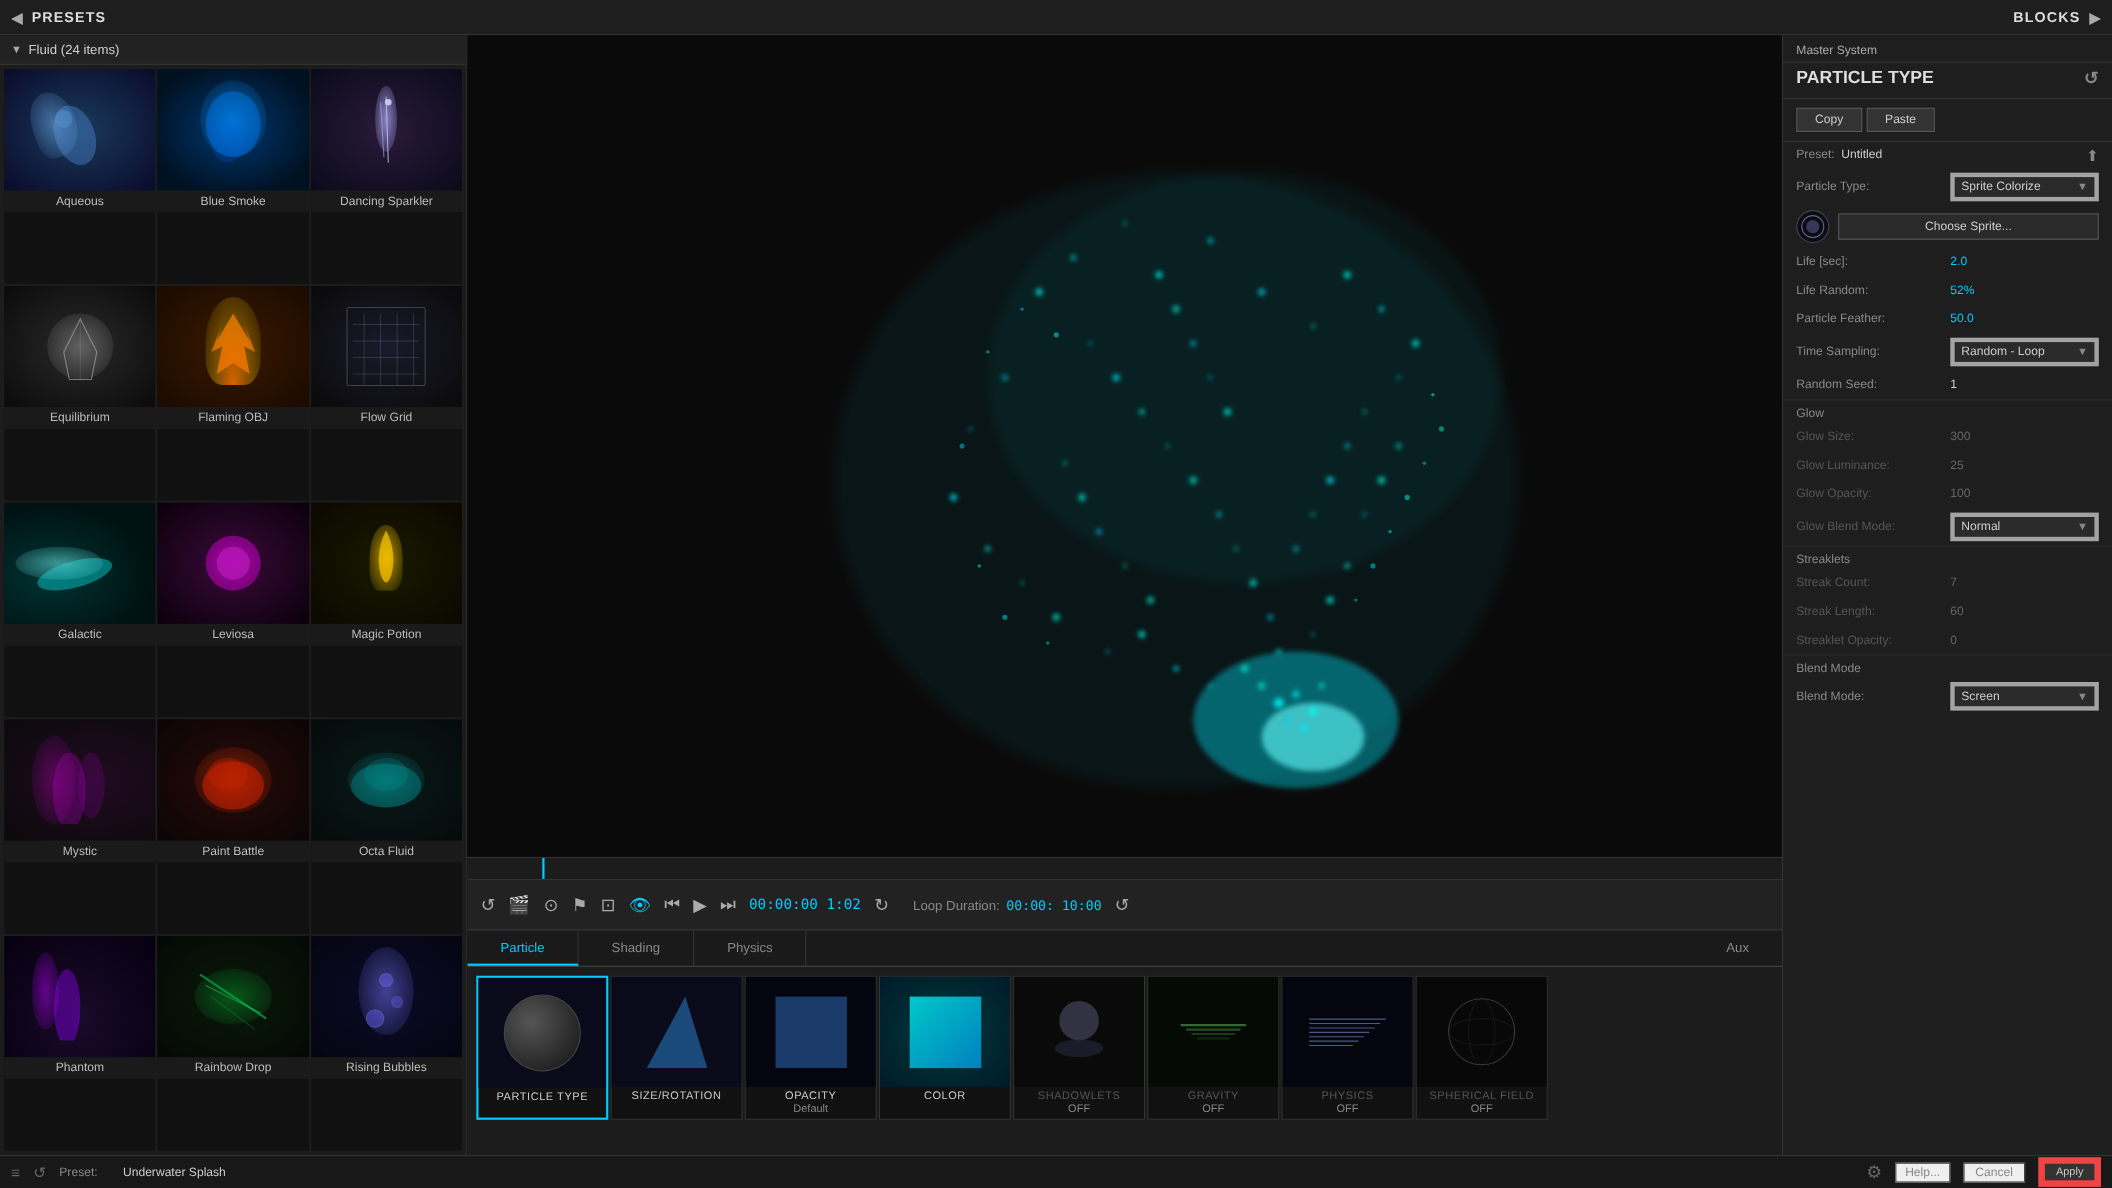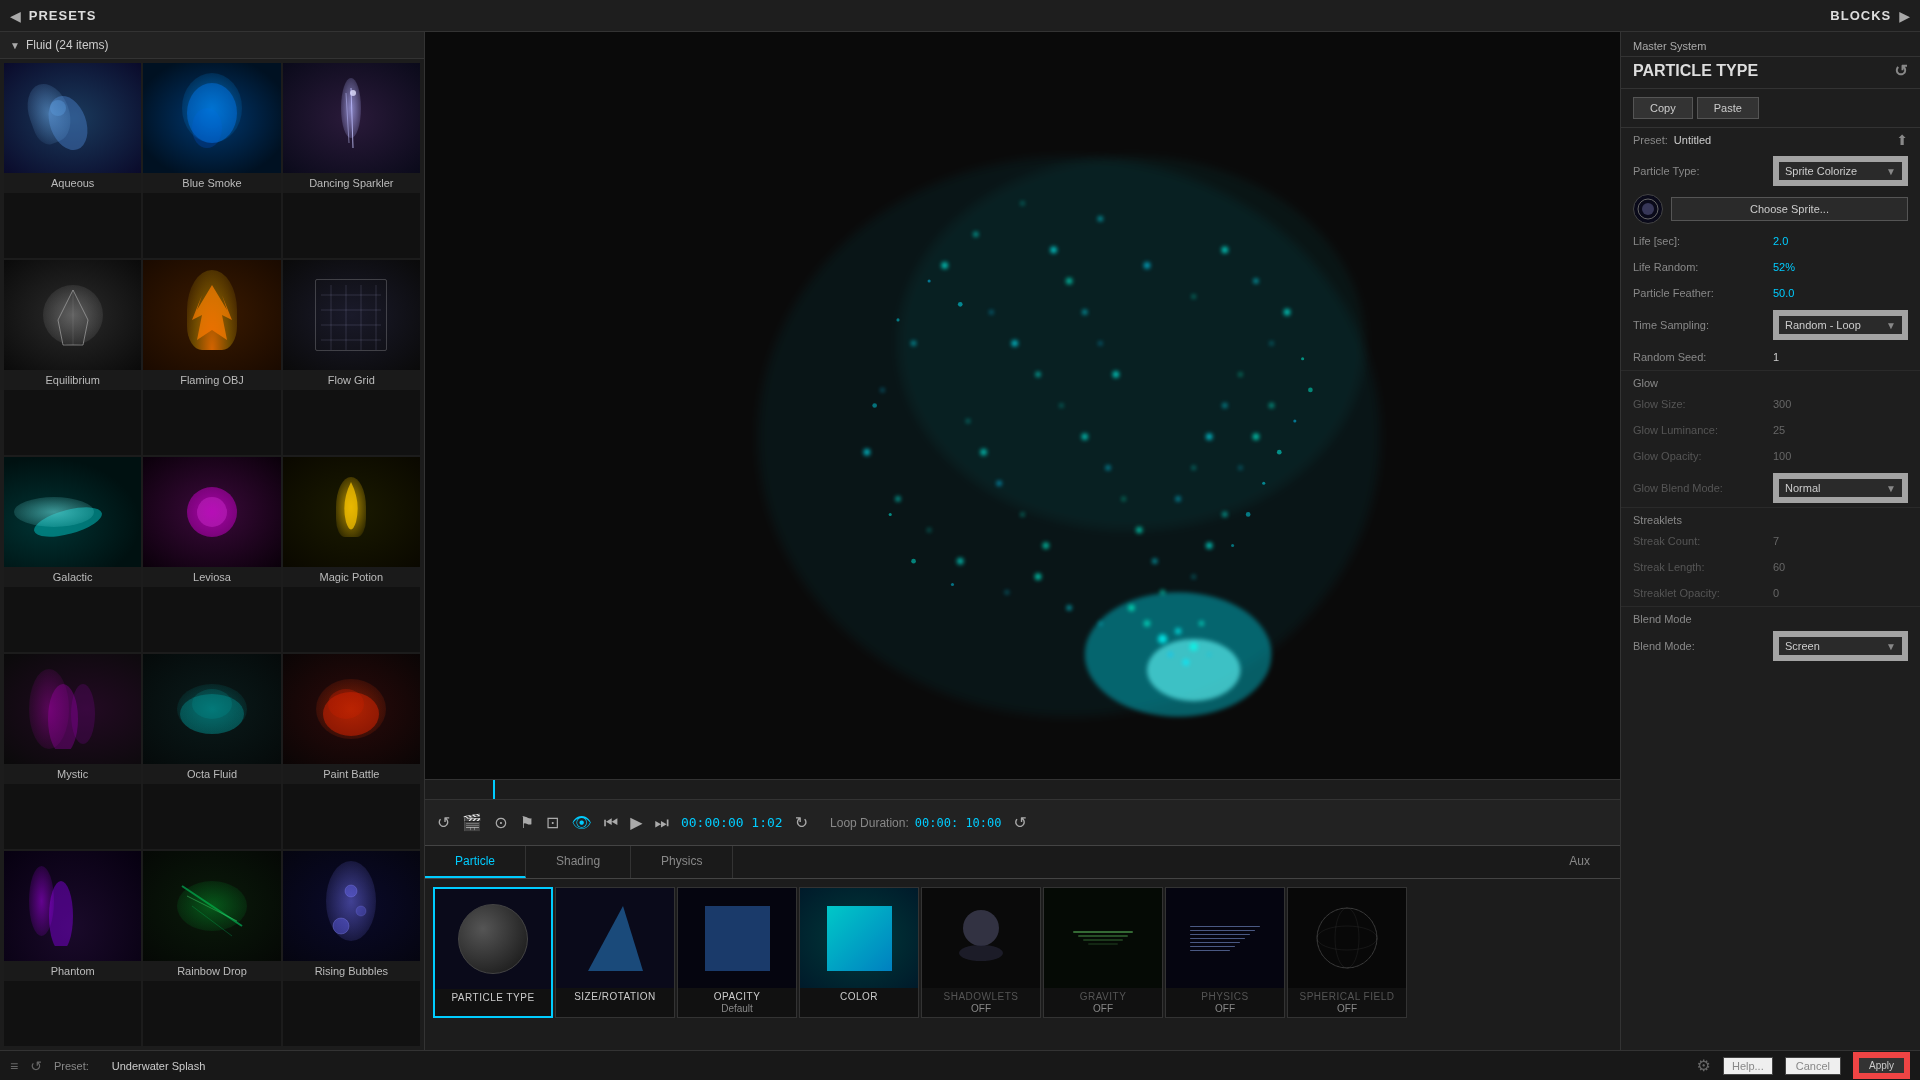--- a/index.html
+++ b/index.html
@@ -519,21 +519,21 @@
     }
     .prop-value.normal { color: #ccc; }
     .prop-select {
       flex: 1;
       display: flex;
       align-items: center;
       gap: 4px;
     }
     .select-box {
       background: #2a2a2a;
-      border: 6px solid #a3a3a3;
+      border: 4px solid #a3a3a3;
       color: #ccc;
       padding: 3px 6px;
       font-size: 11px;
       flex: 1;
       display: flex;
       align-items: center;
       justify-content: space-between;
       cursor: pointer;
     }
     .select-arrow { color: #888; font-size: 10px; }
@@ -795,36 +795,36 @@
       <div class="preset-item">
         <div class="preset-thumbnail thumb-mystic">
           <svg width="80" height="80" viewBox="0 0 80 80">
               <ellipse cx="30" cy="50" rx="15" ry="35" fill="rgba(180,0,200,0.3)"></ellipse>
               <ellipse cx="50" cy="45" rx="12" ry="30" fill="rgba(150,0,180,0.2)"></ellipse>
             </svg>
         </div>
         <div class="preset-label">Mystic</div>
       </div>
       <div class="preset-item">
+        <div class="preset-thumbnail thumb-paint">
+          <svg width="80" height="80" viewBox="0 0 80 80">
+              <ellipse cx="40" cy="45" rx="28" ry="22" fill="rgba(220,30,0,0.5)"></ellipse>
+              <ellipse cx="35" cy="35" rx="18" ry="15" fill="rgba(180,20,0,0.4)"></ellipse>
+            </svg>
+        </div>
+        <div class="preset-label">Paint Battle</div>
+      </div>
+      <div class="preset-item">
         <div class="preset-thumbnail thumb-octa">
           <svg width="80" height="80" viewBox="0 0 80 80">
               <ellipse cx="40" cy="45" rx="32" ry="20" fill="rgba(0,180,180,0.3)"></ellipse>
               <ellipse cx="40" cy="35" rx="20" ry="15" fill="rgba(0,150,150,0.2)"></ellipse>
             </svg>
         </div>
         <div class="preset-label">Octa Fluid</div>
-      </div>
-      <div class="preset-item">
-        <div class="preset-thumbnail thumb-paint">
-          <svg width="80" height="80" viewBox="0 0 80 80">
-              <ellipse cx="40" cy="45" rx="28" ry="22" fill="rgba(220,30,0,0.5)"></ellipse>
-              <ellipse cx="35" cy="35" rx="18" ry="15" fill="rgba(180,20,0,0.4)"></ellipse>
-            </svg>
-        </div>
-        <div class="preset-label">Paint Battle</div>
       </div>
 
       <div class="preset-item">
         <div class="preset-thumbnail thumb-phantom">
           <svg width="80" height="80" viewBox="0 0 80 80">
               <ellipse cx="28" cy="50" rx="12" ry="35" fill="rgba(150,0,255,0.4)"></ellipse>
             </svg>
         </div>
         <div class="preset-label">Phantom</div>
       </div>

